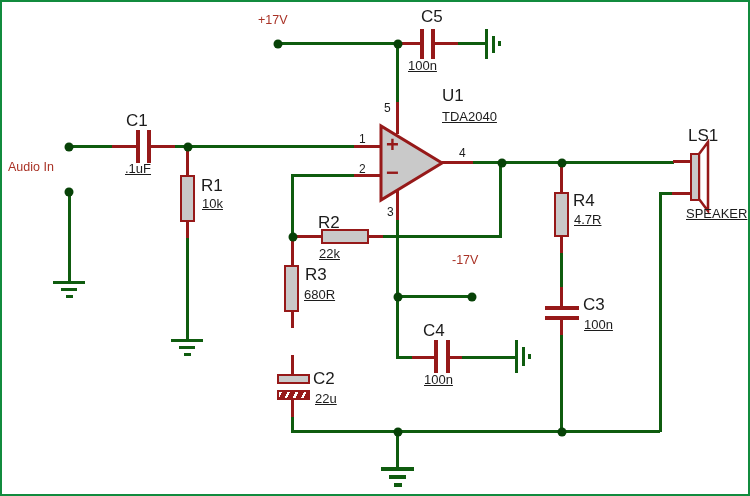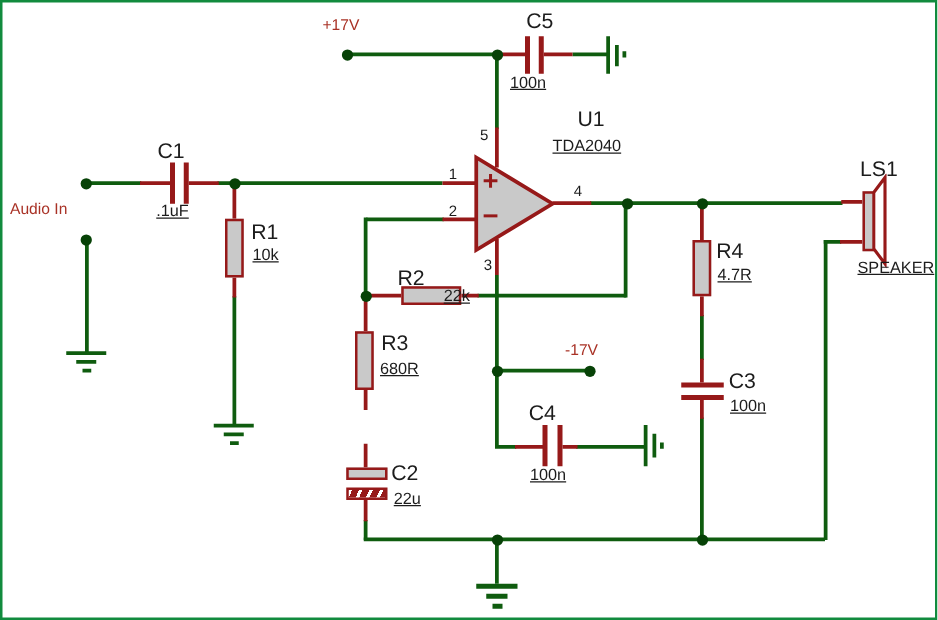--- a/index.html
+++ b/index.html
@@ -147,54 +147,54 @@
   <svg style="left:376px;top:119px;" width="68" height="82" viewBox="0 0 68 82">
     <polygon points="3,5 3,79 64,42" style="fill:var(--fill,#c9c9c9);stroke:var(--comp,#961919);stroke-width:3;stroke-linejoin:miter;"></polygon>
   </svg>
   <span class="opsign" style="left:384px;top:132px;">+</span>
   <span class="opsign" style="left:384px;top:160px;">−</span>
   <span class="pn" style="left:382px;top:100px;">5</span>
   <span class="pn" style="left:357px;top:131px;">1</span>
   <span class="pn" style="left:357px;top:161px;">2</span>
   <span class="pn" style="left:385px;top:204px;">3</span>
   <span class="pn" style="left:457px;top:145px;">4</span>
-  <span class="ref" style="left:460px;top:85px;">U1</span>
+  <span class="ref" style="left:440px;top:85px;">U1</span>
   <span class="val" style="left:440px;top:108px;">TDA2040</span>
 
   <div class="spkrect" style="left:688px;top:151px;width:10px;height:48px;"></div>
   <svg style="left:696px;top:137px;" width="14" height="76" viewBox="0 0 14 76">
     <polygon points="1,15 10,3 10,72 1,60" style="fill:#ffffff;stroke:var(--comp,#961919);stroke-width:2.5;"></polygon>
   </svg>
   <span class="ref" style="left:686px;top:125px;">LS1</span>
   <span class="val" style="left:684px;top:205px;">SPEAKER</span>
 
   <span class="ref" style="left:406px;top:6px;margin-left:13px;">C5</span>
   <span class="val" style="left:406px;top:57px;">100n</span>
 
   <span class="ref" style="left:124px;top:110px;">C1</span>
   <span class="val" style="left:123px;top:160px;">.1uF</span>
 
   <span class="ref" style="left:199px;top:175px;">R1</span>
   <span class="val" style="left:200px;top:195px;">10k</span>
 
   <span class="ref" style="left:316px;top:212px;">R2</span>
-  <span class="val" style="left:317px;top:228px;margin-left:36px;">22k</span>
+  <span class="val" style="left:317px;top:245px;">22k</span>
 
   <span class="ref" style="left:303px;top:264px;">R3</span>
   <span class="val" style="left:302px;top:286px;">680R</span>
 
   <span class="ref" style="left:311px;top:368px;">C2</span>
   <span class="val" style="left:313px;top:390px;">22u</span>
 
   <span class="ref" style="left:421px;top:320px;">C4</span>
   <span class="val" style="left:422px;top:371px;">100n</span>
 
   <span class="ref" style="left:571px;top:190px;">R4</span>
   <span class="val" style="left:572px;top:211px;">4.7R</span>
 
   <span class="ref" style="left:581px;top:294px;">C3</span>
   <span class="val" style="left:582px;top:316px;">100n</span>
 
   <span class="pw" style="left:256px;top:12px;">+17V</span>
-  <span class="pw" style="left:450px;top:272px;">-17V</span>
+  <span class="pw" style="left:450px;top:252px;">-17V</span>
   <span class="pw" style="left:6px;top:159px;">Audio In</span>
 
 </div>
 
 </body></html>

